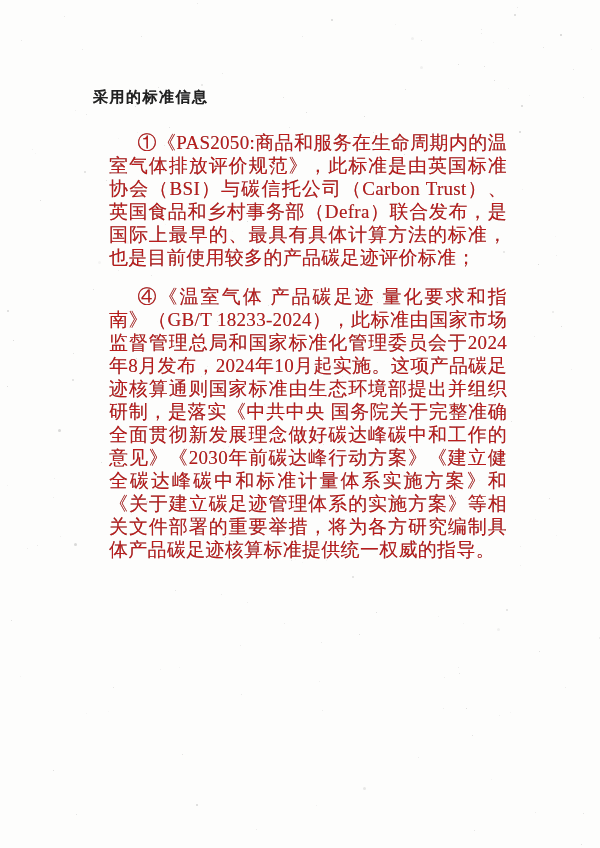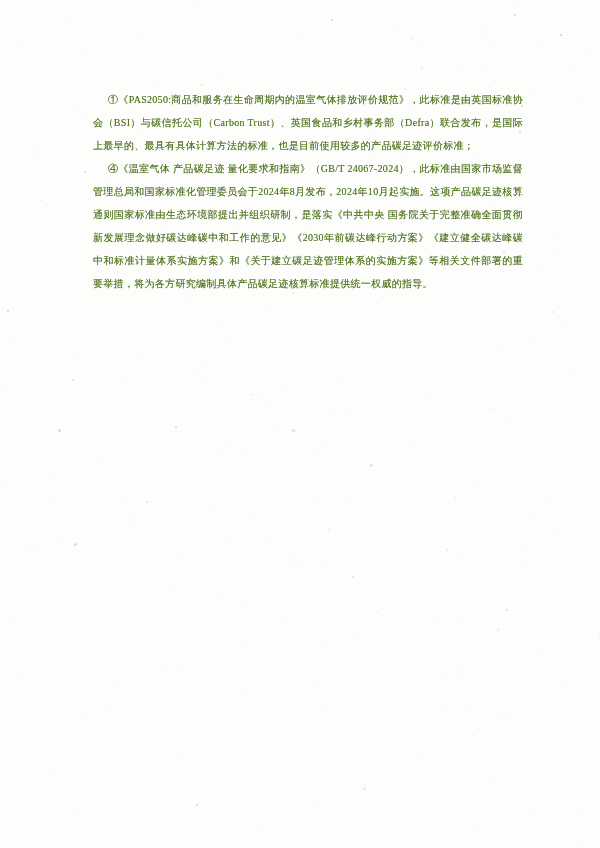--- a/index.html
+++ b/index.html
@@ -43,27 +43,27 @@
   .doc-title {
     font-size: 15px;
     font-weight: bold;
     letter-spacing: 1.5px;
     margin: 0 0 24px 0;
     color: #222;
     
     text-shadow: 0 0 0.5px rgba(20,20,20,0.55);
   }
   .doc-body p {
-    margin: 0;
-    font-size: 10px;
+    margin: 16px;
+    font-size: 19px;
     line-height: 23px;
     text-align: justify;
     text-indent: 1.5em;
     letter-spacing: 0.3px;
-    color: #4d7c0f;
+    color: #b91c1c;
     text-shadow: 0 0 0.4px rgba(30,30,30,0.45);
   }
 </style>
 </head>
 <body>
 
 <div class="page">
   <div class="noise" id="noise">
       <i style="left: 113px; top: 687px; width: 1px; height: 1px; opacity: 0.18;"></i>
       <i style="left: 228px; top: 446px; width: 1px; height: 1px; opacity: 0.16;"></i>
@@ -271,19 +271,20 @@
       <i style="left: 333px; top: 412px; width: 1px; height: 1px; opacity: 0.16;"></i>
       <i style="left: 268px; top: 543px; width: 1px; height: 1px; opacity: 0.16;"></i>
       <i style="left: 350px; top: 499px; width: 1px; height: 1px; opacity: 0.17;"></i>
       <i style="left: 188px; top: 297px; width: 1px; height: 1px; opacity: 0.24;"></i>
       <i style="left: 86px; top: 114px; width: 1px; height: 1px; opacity: 0.16;"></i>
       <i style="left: 182px; top: 754px; width: 1px; height: 1px; opacity: 0.19;"></i>
       <i style="left: 183px; top: 163px; width: 1px; height: 1px; opacity: 0.11;"></i>
     </div>
 
   <div class="content">
+    <h1 class="doc-title">采用的标准信息</h1>
 
     <div class="doc-body">
       <p>①《PAS2050:商品和服务在生命周期内的温室气体排放评价规范》，此标准是由英国标准协会（BSI）与碳信托公司（Carbon Trust）、英国食品和乡村事务部（Defra）联合发布，是国际上最早的、最具有具体计算方法的标准，也是目前使用较多的产品碳足迹评价标准；</p>
-      <p>④《温室气体 产品碳足迹 量化要求和指南》（GB/T 24067-2024），此标准由国家市场监督管理总局和国家标准化管理委员会于2024年8月发布，2024年10月起实施。这项产品碳足迹核算通则国家标准由生态环境部提出并组织研制，是落实《中共中央 国务院关于完整准确全面贯彻新发展理念做好碳达峰碳中和工作的意见》《2030年前碳达峰行动方案》《建立健全碳达峰碳中和标准计量体系实施方案》和《关于建立碳足迹管理体系的实施方案》等相关文件部署的重要举措，将为各方研究编制具体产品碳足迹核算标准提供统一权威的指导。</p>
+      <p>④《温室气体 产品碳足迹 量化要求和指南》（GB/T 18233-2024），此标准由国家市场监督管理总局和国家标准化管理委员会于2024年8月发布，2024年10月起实施。这项产品碳足迹核算通则国家标准由生态环境部提出并组织研制，是落实《中共中央 国务院关于完整准确全面贯彻新发展理念做好碳达峰碳中和工作的意见》《2030年前碳达峰行动方案》《建立健全碳达峰碳中和标准计量体系实施方案》和《关于建立碳足迹管理体系的实施方案》等相关文件部署的重要举措，将为各方研究编制具体产品碳足迹核算标准提供统一权威的指导。</p>
     </div>
   </div>
 </div>
 
 </body></html>

